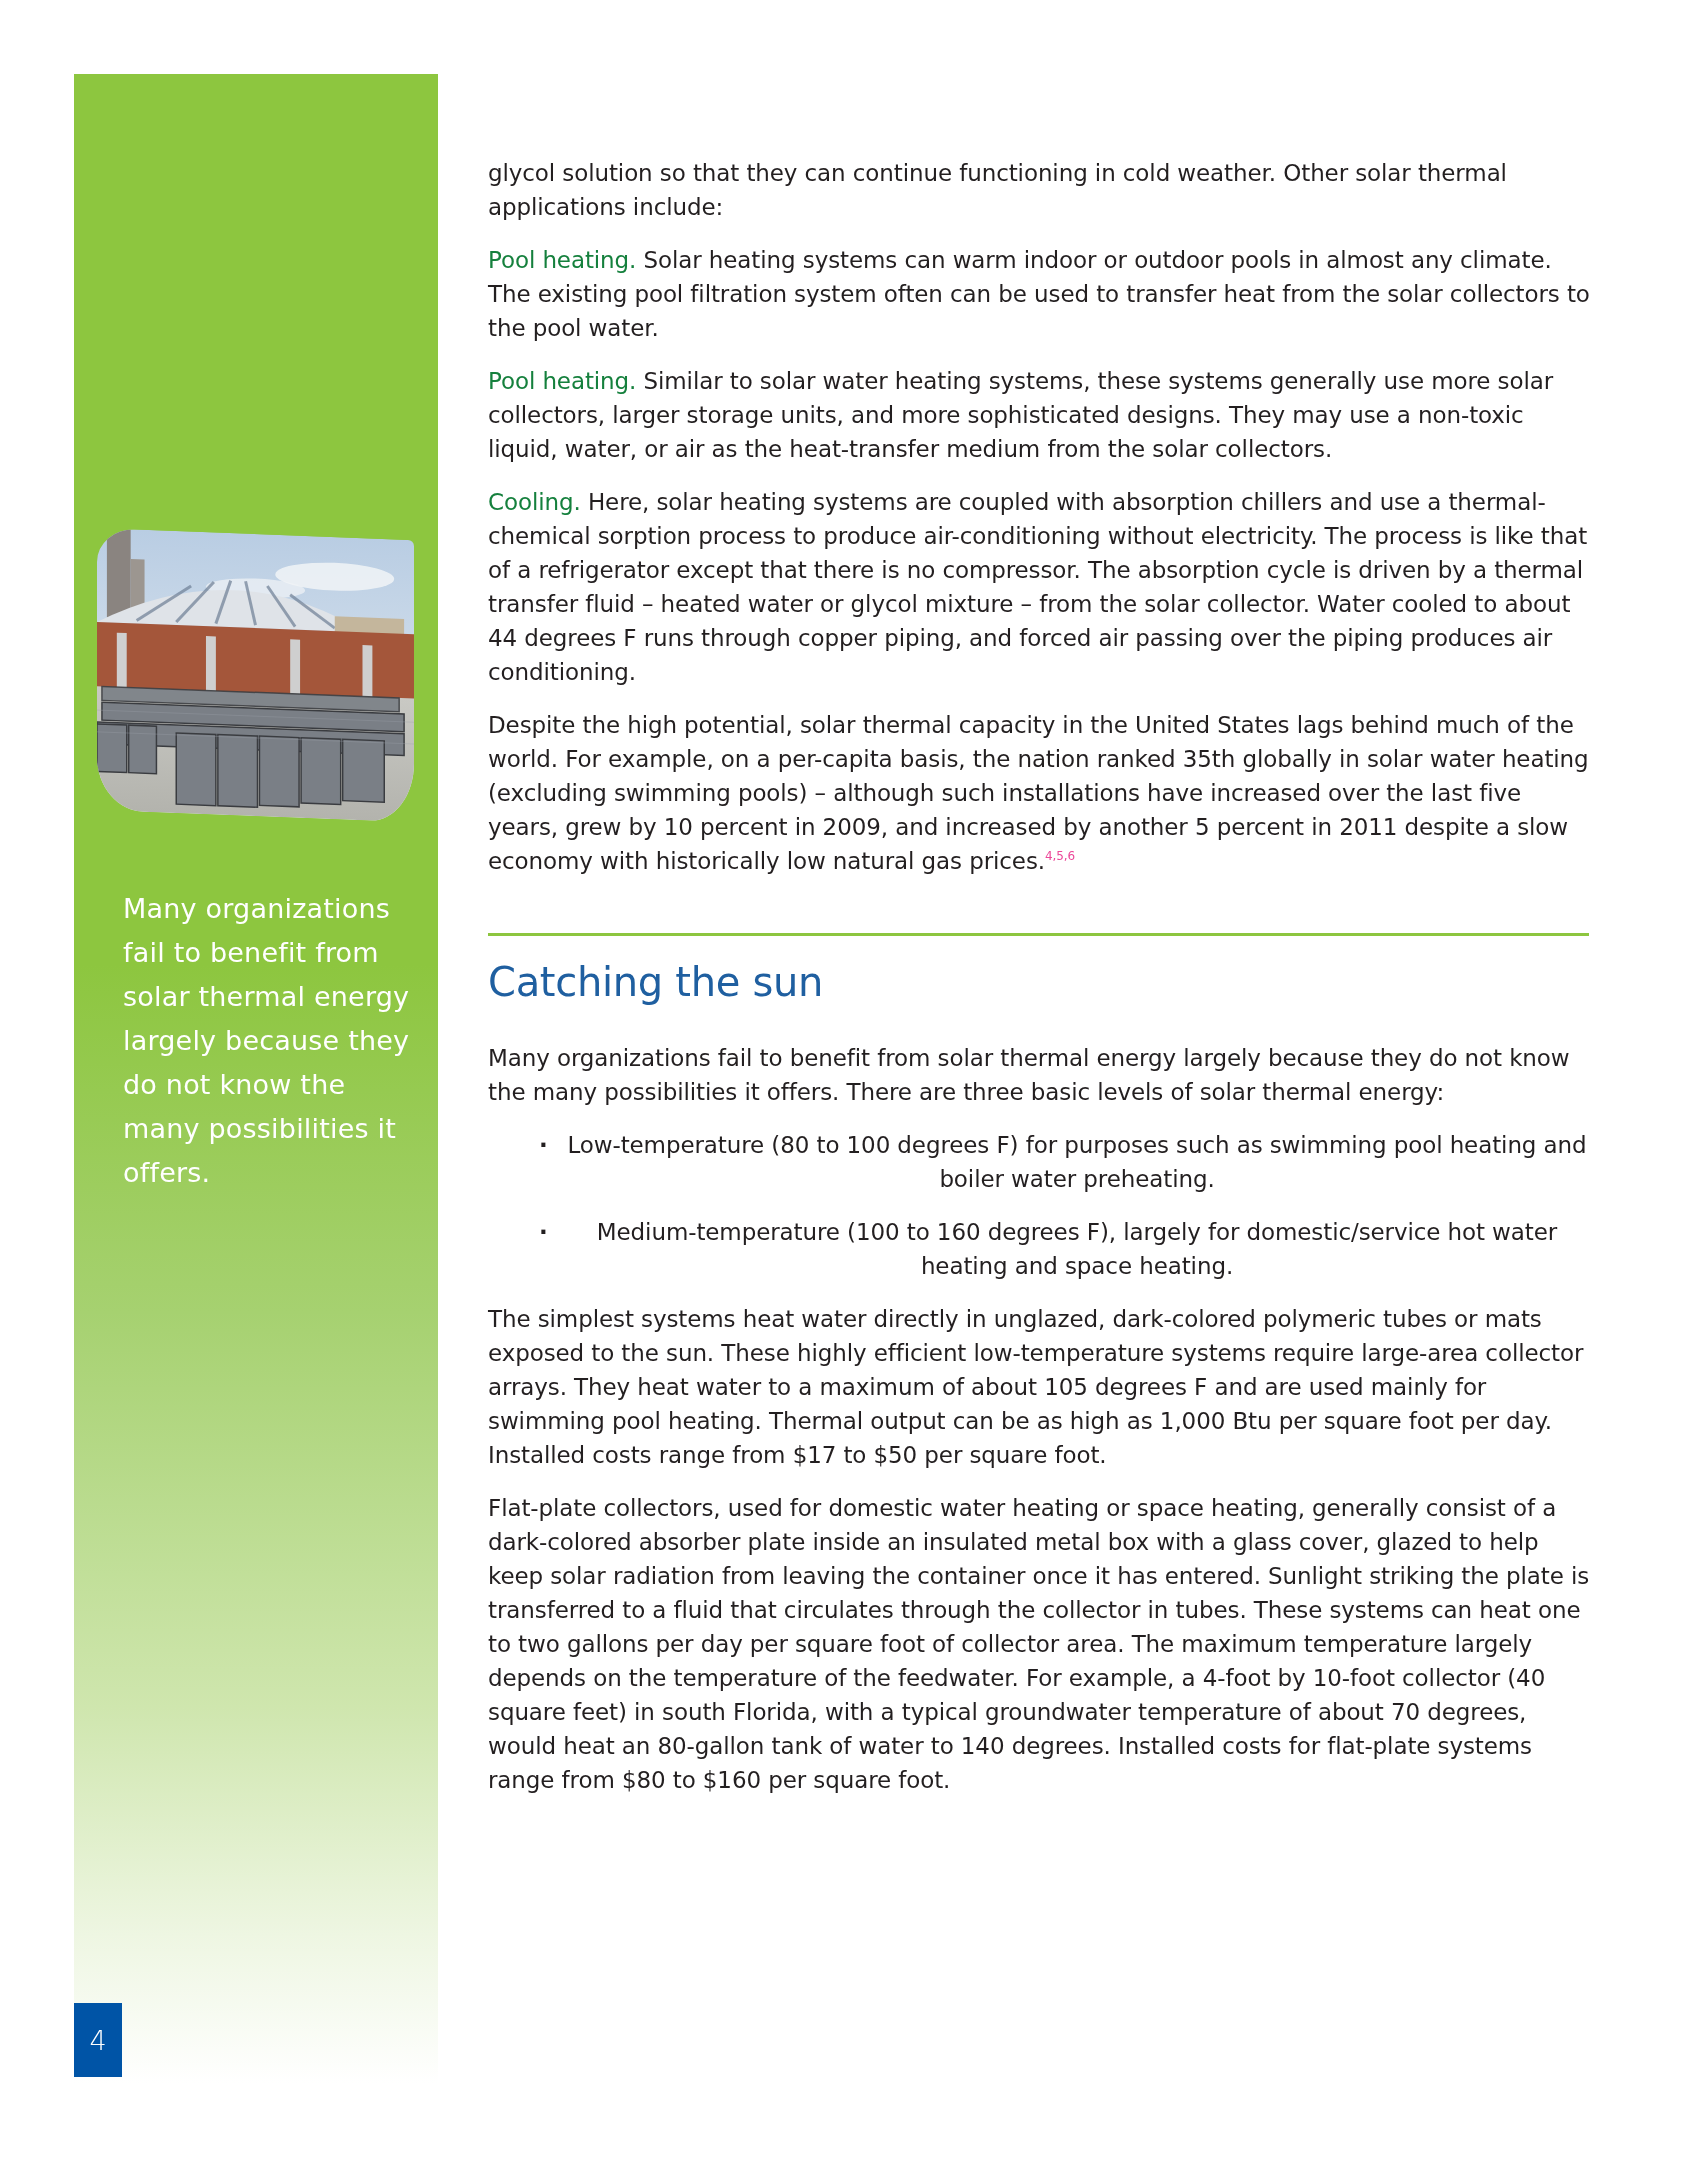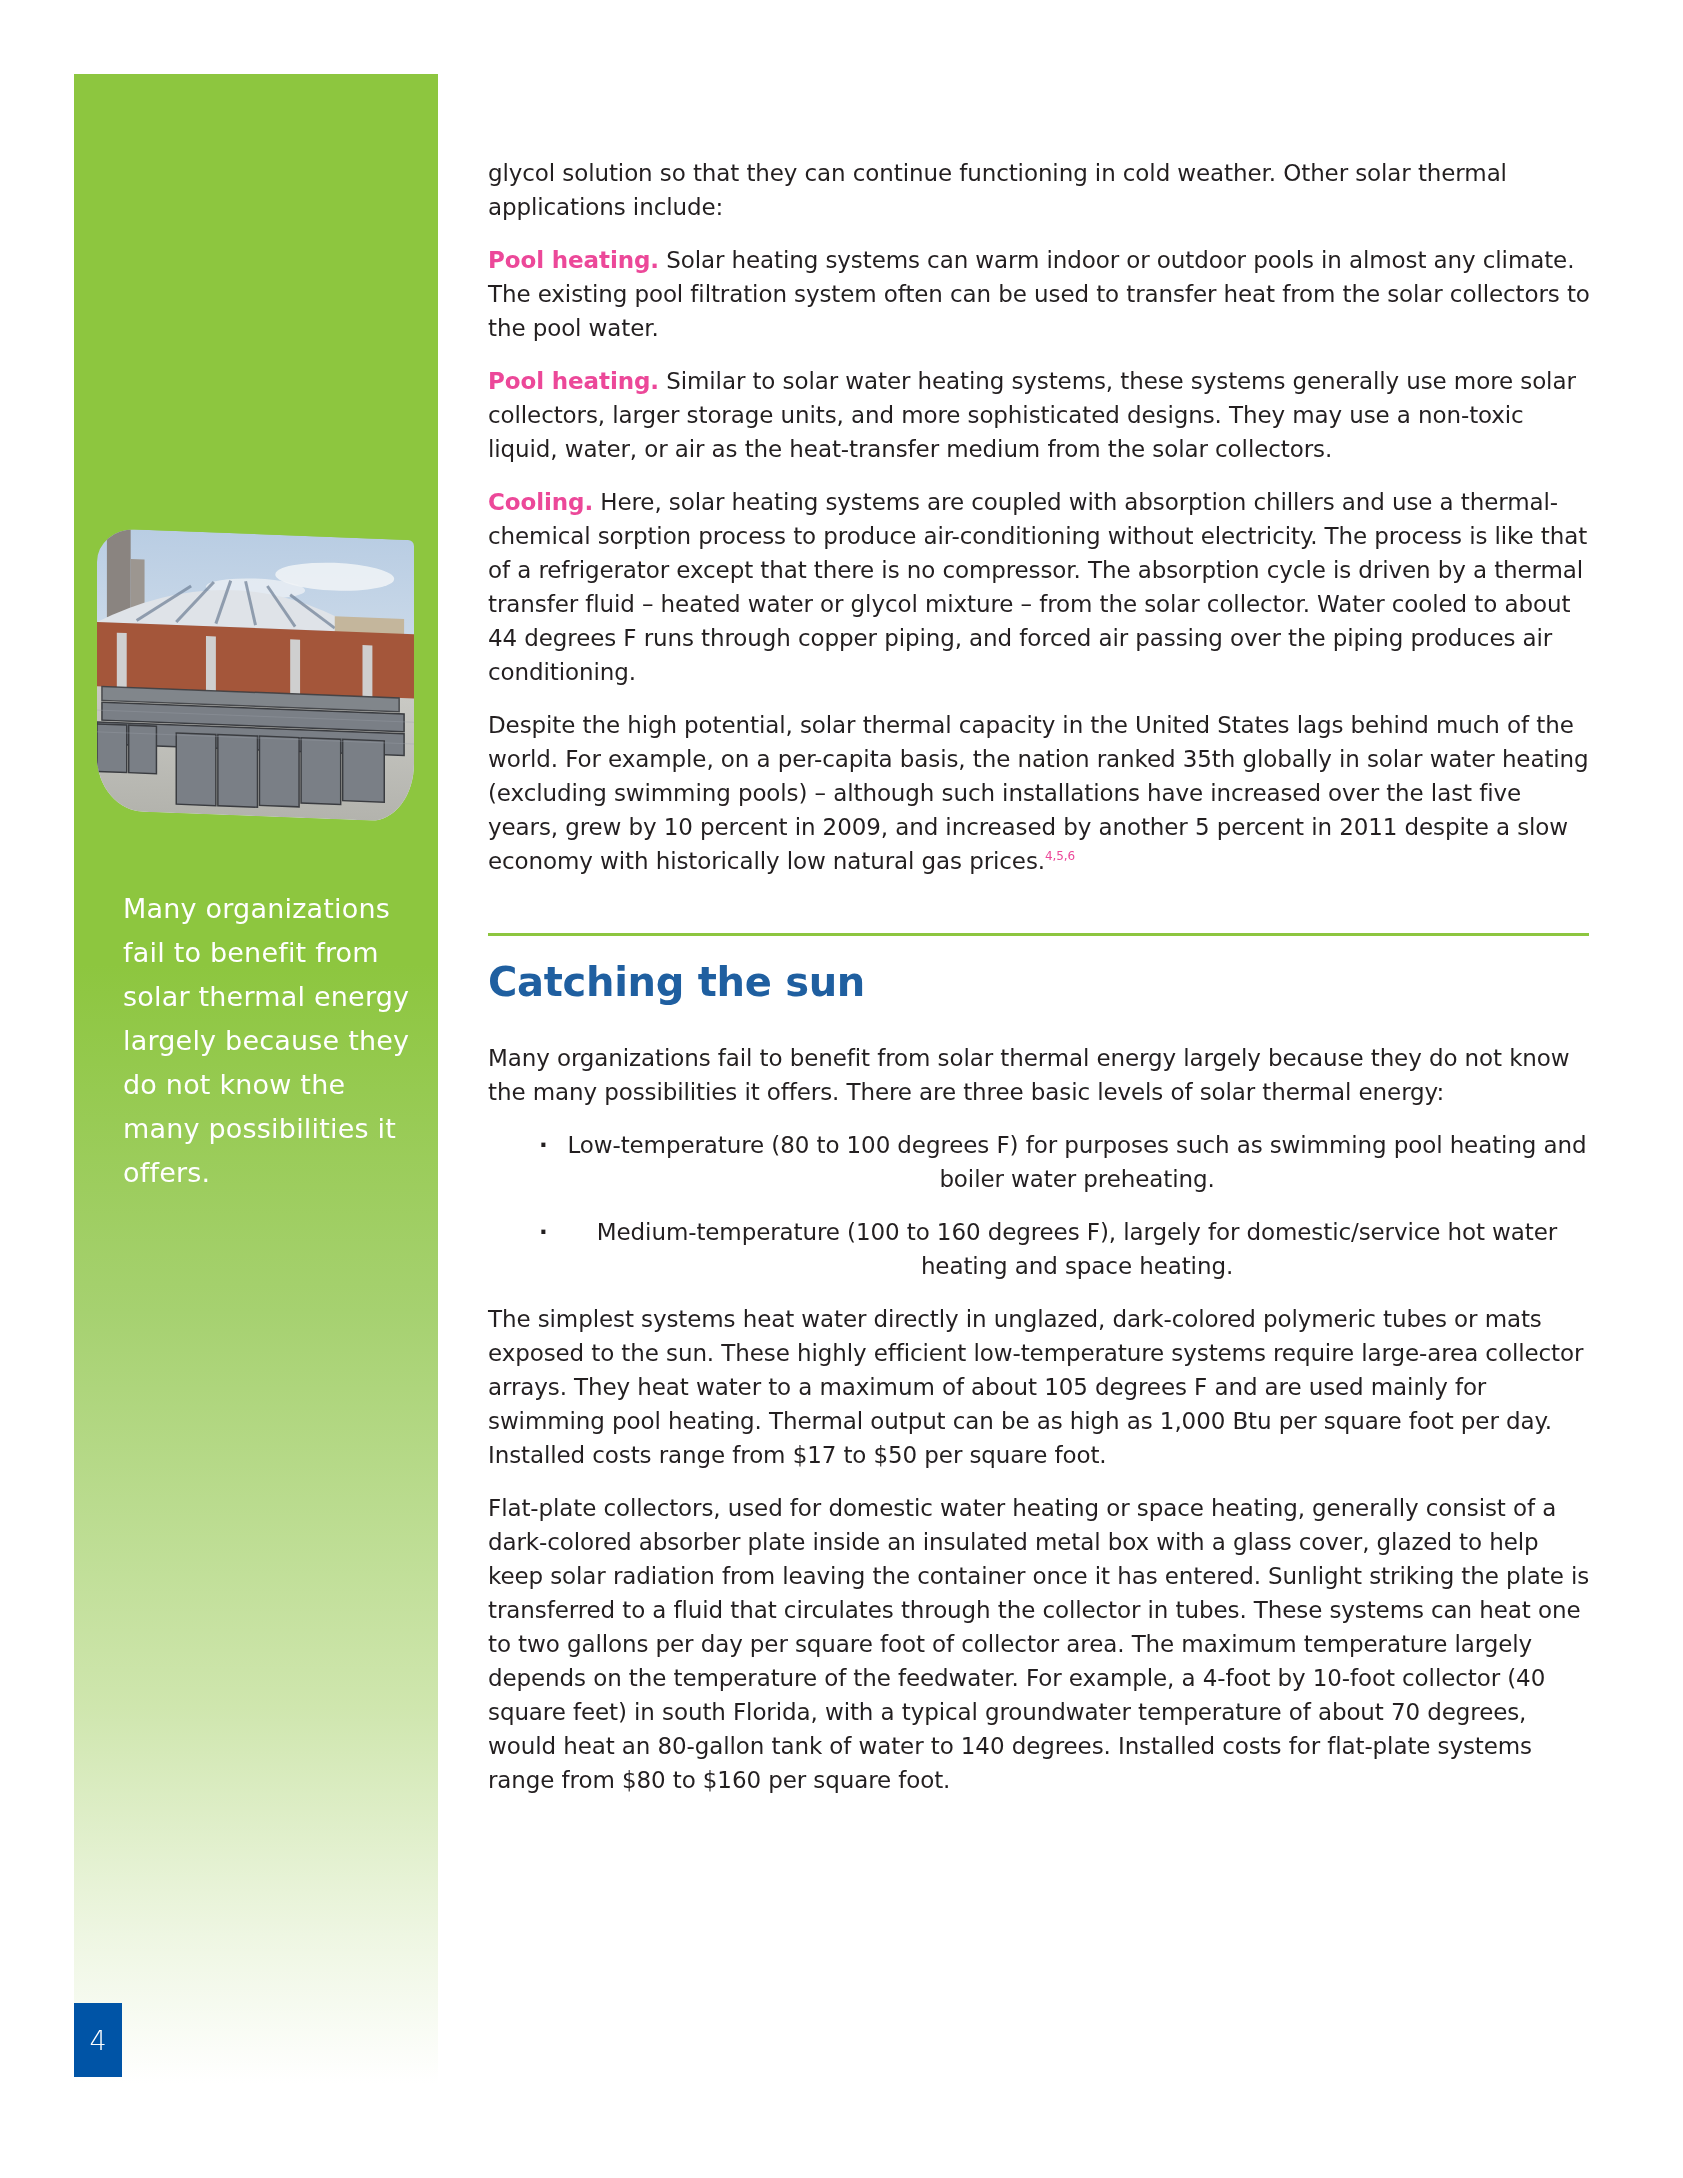--- a/index.html
+++ b/index.html
@@ -17,26 +17,26 @@
   .pull-quote { position:absolute; left:123px; top:887px; width:297px;
                 color:#ffffff; font-size:27px; line-height:44px; letter-spacing:0.2px; }
 
   .page-num { position:absolute; left:74px; top:2003px; width:48px; height:74px;
               background:#0054a6; color:#fff; font-size:27px;
               display:flex; align-items:center; justify-content:center; font-weight:300; }
 
   .main { position:absolute; left:488px; top:156px; width:1104px;
           font-size:23px; line-height:34px; letter-spacing:-0.1px; }
   .main p { margin:0 0 19px 0; }
-  .lead { color:#ec4899; font-weight:bold; }
+  .lead { color:#15803d; font-weight:normal; }
   .bold { font-weight:normal; }
   sup { font-size:12px; line-height:0; vertical-align:9px; color:#ec4899; }
 
   .rule { height:3px; background:#8dc63f; margin:55px 0 16px 0; width:1101px; }
-  .section-title { color:#1f5fa0; font-size:40px; line-height:61px; font-weight:bold;
+  .section-title { color:#1f5fa0; font-size:40px; line-height:61px; font-weight:normal;
                    margin:0 0 28px 0; letter-spacing:-0.3px; }
 
   ul.levels { list-style:none; padding:0; margin:0 0 19px 0; }
   ul.levels li { position:relative; padding-left:74px; margin-bottom:19px;text-align:center; }
   ul.levels li::before { content:"·"; position:absolute; left:51px; top:0; font-weight:bold; }
 </style>
 </head>
 <body>
 
 <div class="sidebar"></div>

